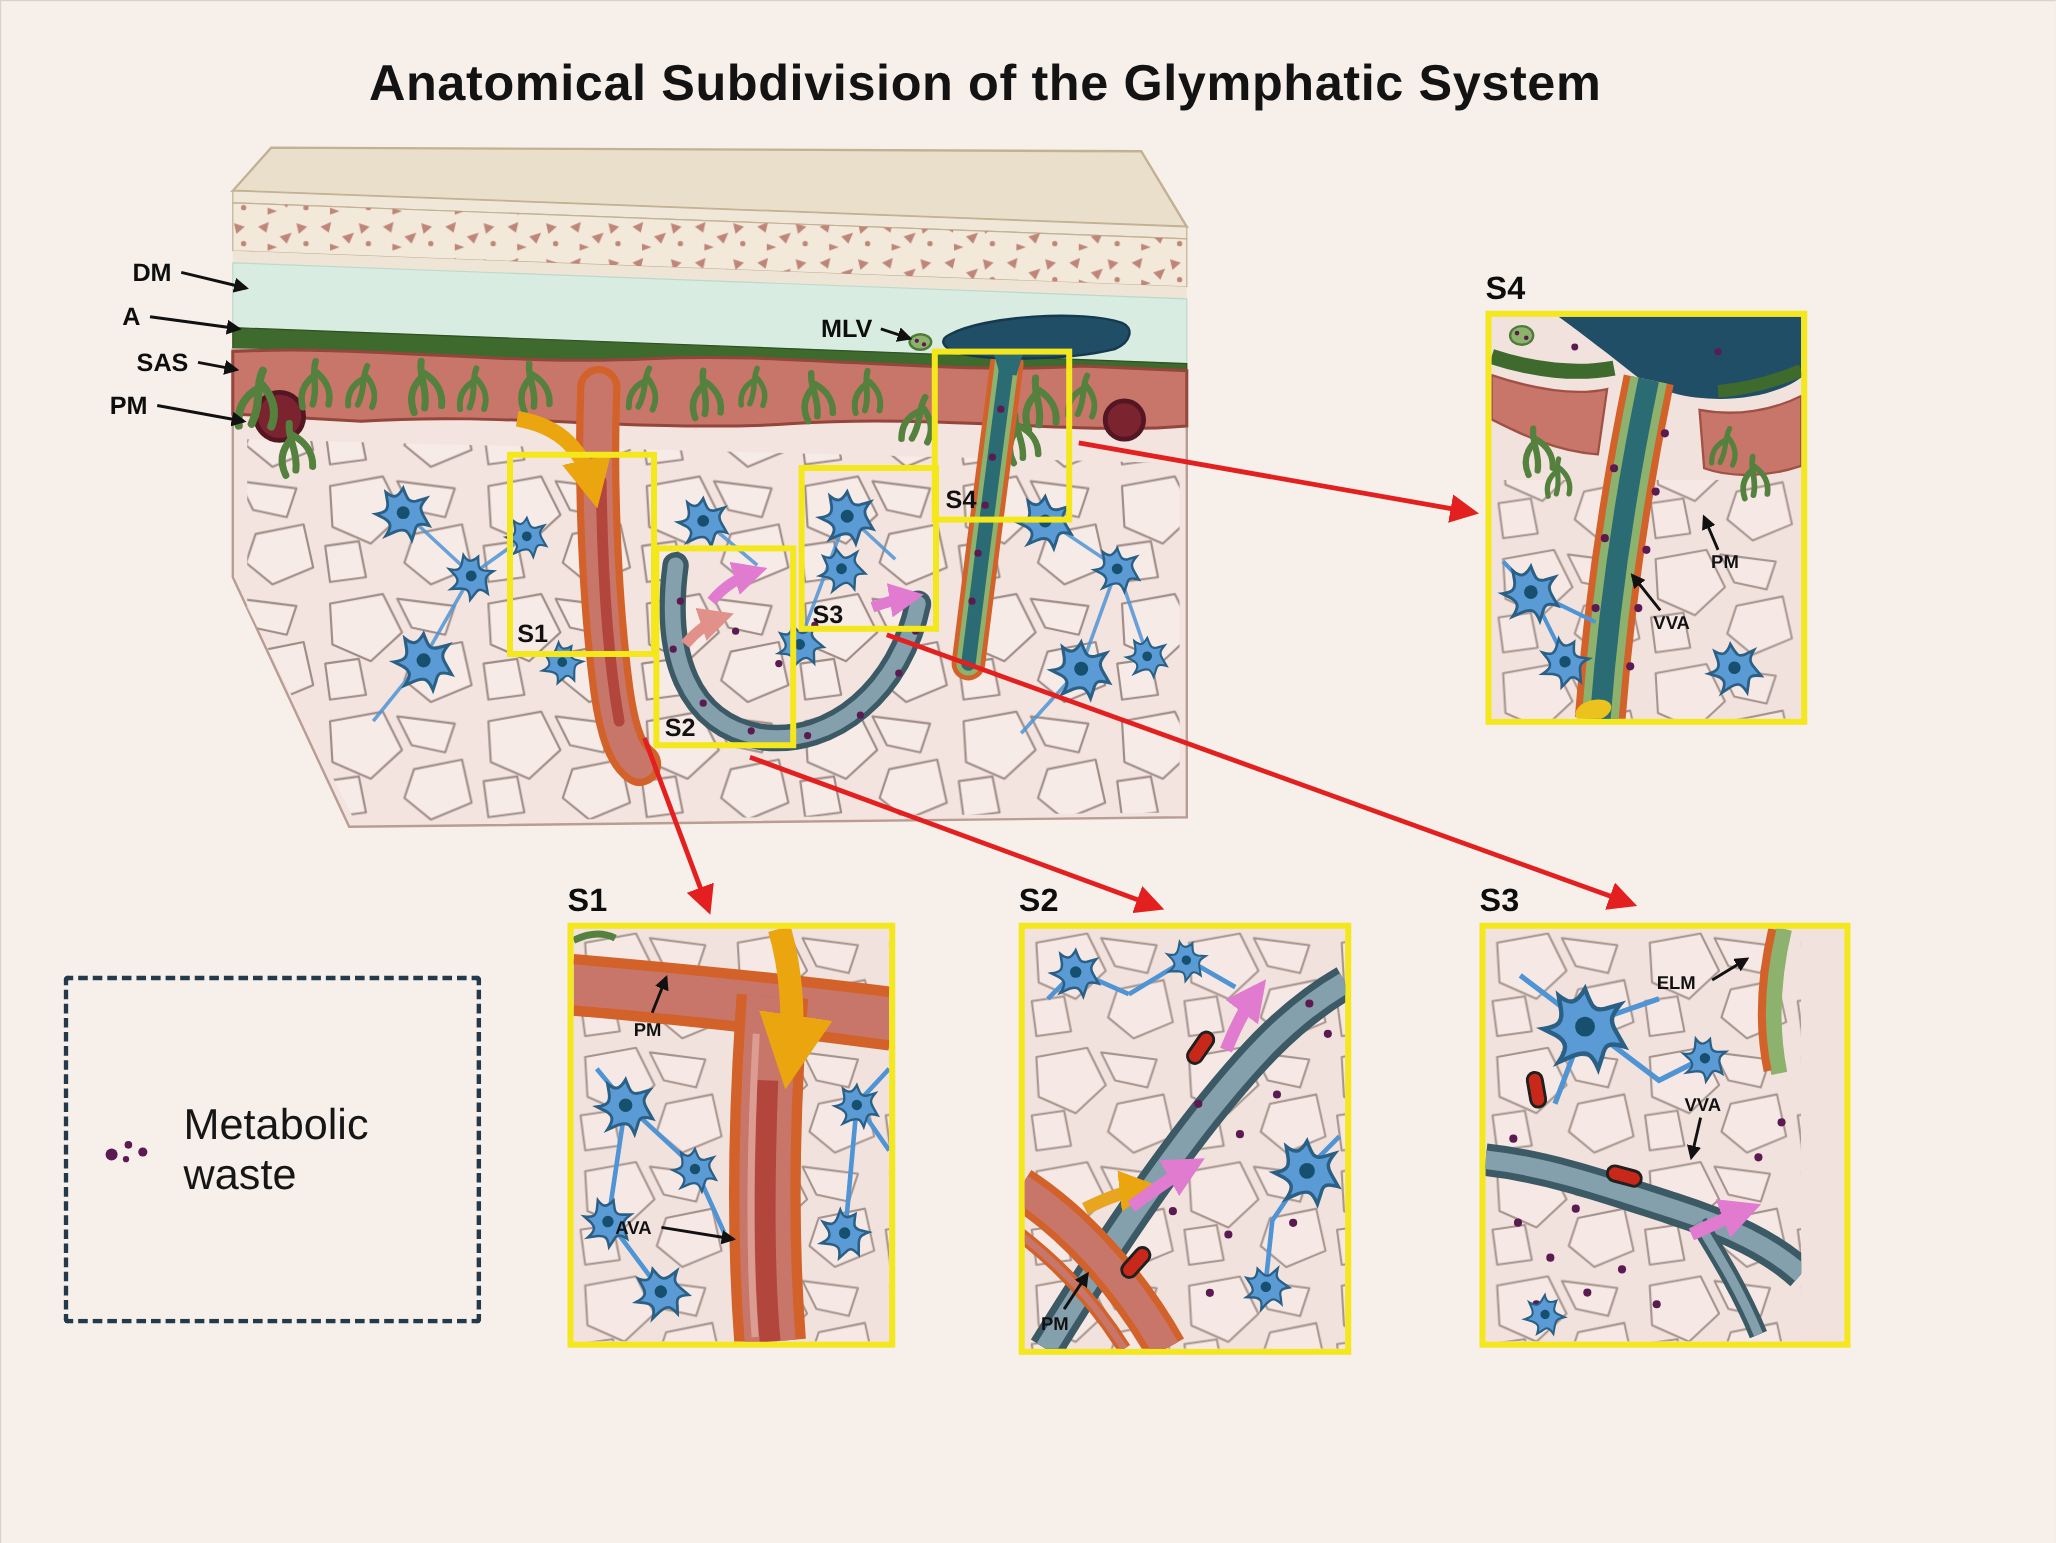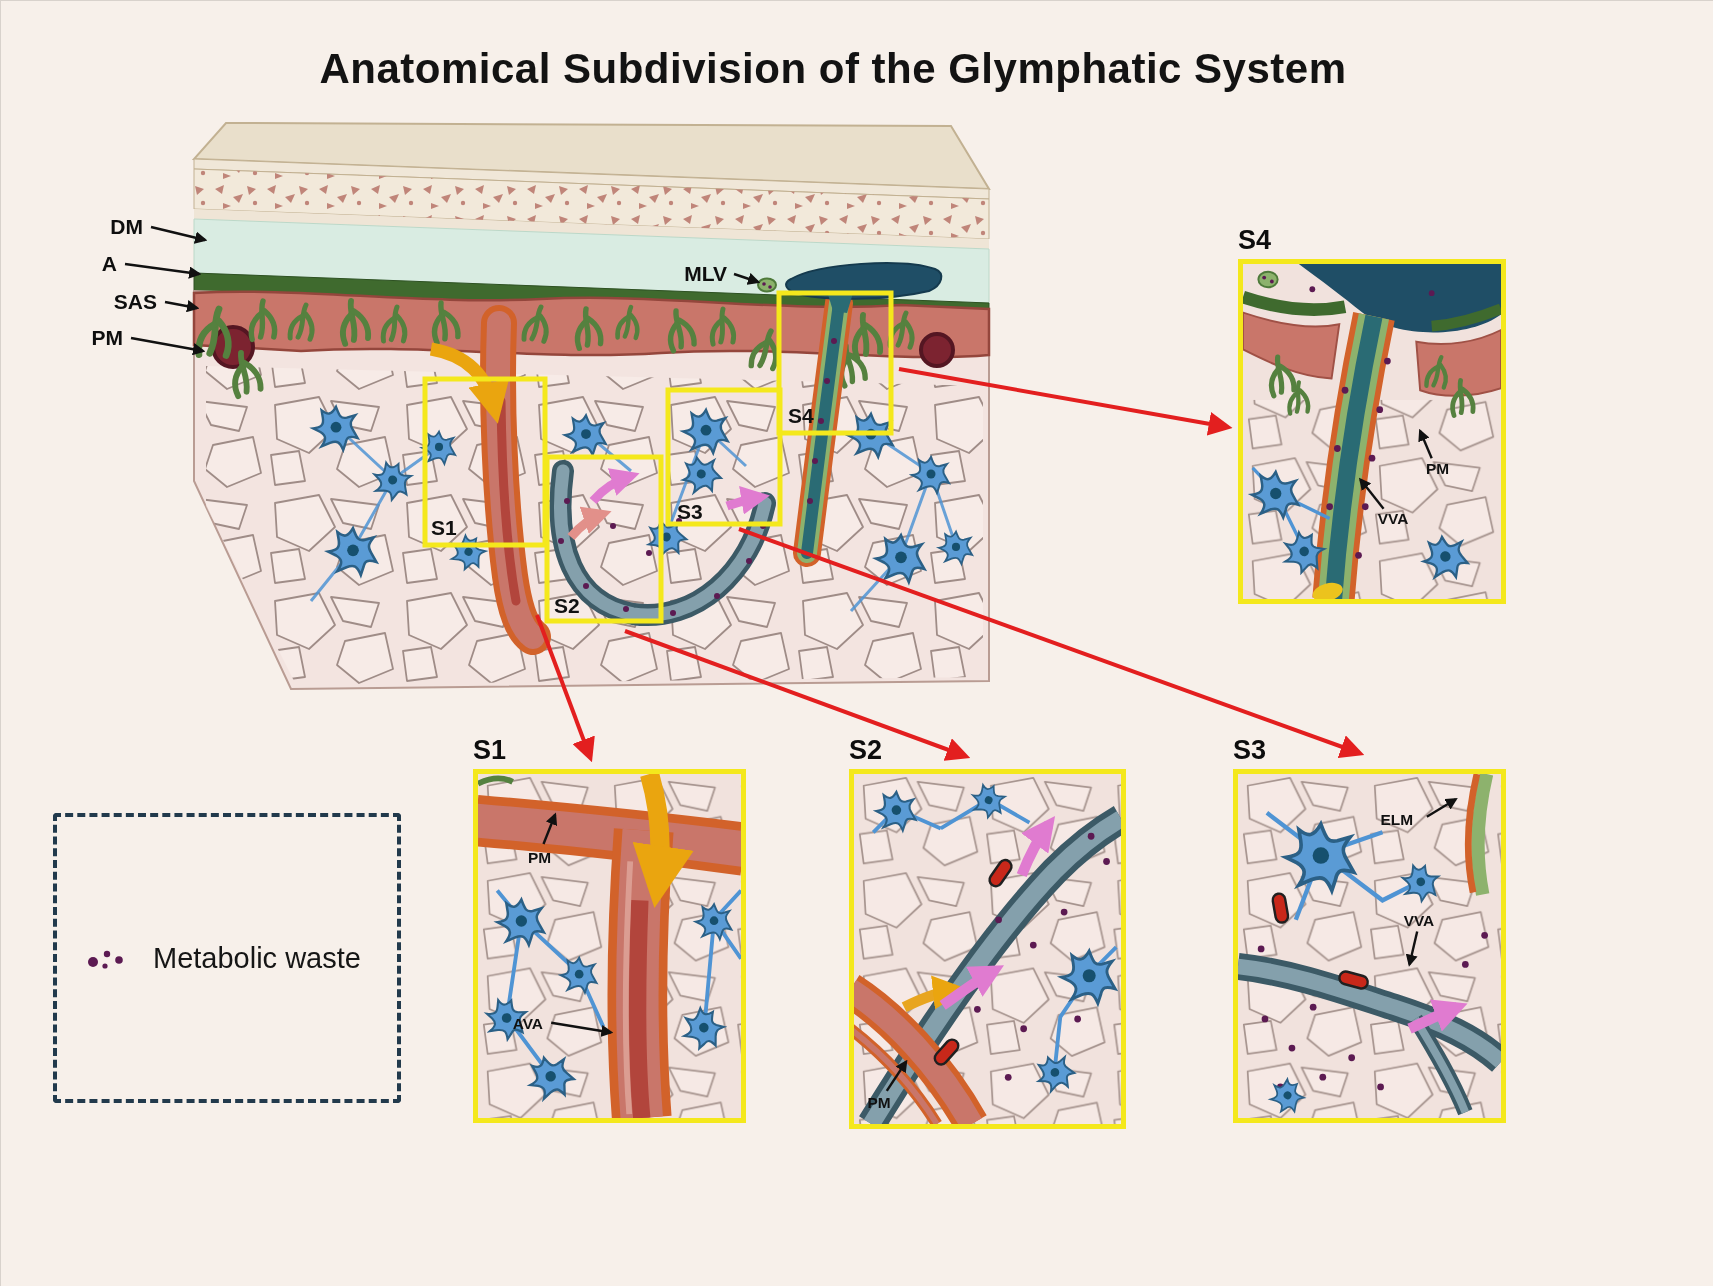--- a/index.html
+++ b/index.html
@@ -1,30 +1,30 @@
 <!DOCTYPE html>
 <html><head>
 <meta charset="utf-8">
 <style>
   html,body{margin:0;padding:0;background:#efe9e3;}
   .canvas{position:relative;width:1713px;height:1286px;background:#f7f0ea;overflow:hidden;
           border:1px solid #d8d2cc;font-family:"Liberation Sans",sans-serif;}
-  .fig-title{position:absolute;top:44px;left:12px;width:1640px;margin:0;text-align:center;
+  .fig-title{position:absolute;top:44px;left:0;width:1640px;margin:0;text-align:center;
              font-size:42px;font-weight:800;color:#131313;letter-spacing:.5px;z-index:5;}
   .main-svg{position:absolute;left:0;top:0;z-index:1;}
   .inset{position:absolute;z-index:3;}
   .inset-title{height:36px;font-size:27px;font-weight:800;color:#0d0d0d;line-height:34px;}
   .inset-box{border:5px solid #f4e81c;box-sizing:border-box;background:#f1e2dd;}
   .inset-box svg{display:block;}
   .legend{position:absolute;left:52px;top:812px;width:348px;height:290px;z-index:3;
           border:4px dashed #223a4c;border-radius:4px;box-sizing:border-box;
           display:flex;flex-direction:column;justify-content:space-around;padding:14px 18px;}
   .legend-row{display:flex;align-items:center;gap:14px;}
   .legend-row svg{flex:0 0 auto;}
-  .legend-label{font-size:29px;color:#161616;}
+  .legend-label{font-size:36px;color:#161616;}
   svg text{font-family:"Liberation Sans",sans-serif;}
   .fig-label{font-size:21px;font-weight:700;fill:#0e0e0e;}
   .region-label{font-size:21px;font-weight:700;fill:#111;}
   .inset-label{font-size:16px;font-weight:700;fill:#111;}
 </style>
 </head>
 <body>
 
 <div class="canvas">
 
@@ -334,21 +334,21 @@
         <use href="#astro-sym" transform="translate(244,206) scale(1.5)"></use>
         <use href="#astro-sym" transform="translate(208,306) rotate(-25)"></use>
         <line x1="34" y1="326" x2="54" y2="296" stroke="#111" stroke-width="2.5" marker-end="url(#m-black)"></line>
         <text class="inset-label" x="14" y="344">PM</text>
       </svg>
     </div>
   </div>
 
   <div class="inset" style="left:1232px;top:732px;width:273px;">
     <div class="inset-title">S3</div>
-    <div class="inset-box" style="width:273px;height:354px;text-align:center;">
+    <div class="inset-box" style="width:309px;height:354px;text-align:center;">
       <svg width="263" height="344" viewBox="0 0 273 354" preserveAspectRatio="none">
         <rect width="273" height="354" fill="#f1e2dd"></rect>
         <rect width="273" height="354" fill="url(#cellpat)" opacity="0.5"></rect>
         <path d="M258,0 C248,42 246,84 254,124" stroke="#8db26d" stroke-width="14" fill="none"></path>
         <path d="M248,0 C238,42 236,84 244,122" stroke="#d2622a" stroke-width="7" fill="none"></path>
         <path d="M86,82 L30,40 M86,82 L150,60 M86,82 L60,150 M86,82 L150,130 L190,110" stroke="#4f94d4" stroke-width="4.5" fill="none"></path>
         <use href="#astro-sym" transform="translate(86,82) scale(1.9)"></use>
         <use href="#astro-sym" transform="translate(190,110) rotate(15)"></use>
         <path d="M0,198 C56,204 112,224 162,240 C212,256 246,272 273,296" stroke="#3c5a66" stroke-width="28" fill="none"></path>
         <path d="M0,198 C56,204 112,224 162,240 C212,256 246,272 273,296" stroke="#84a0ac" stroke-width="16" fill="none"></path>

